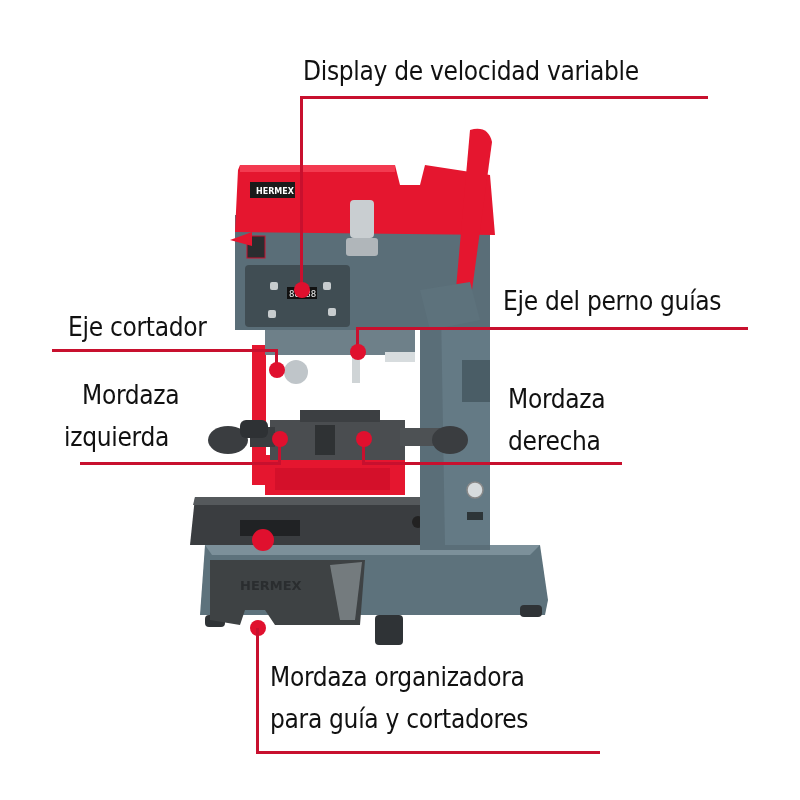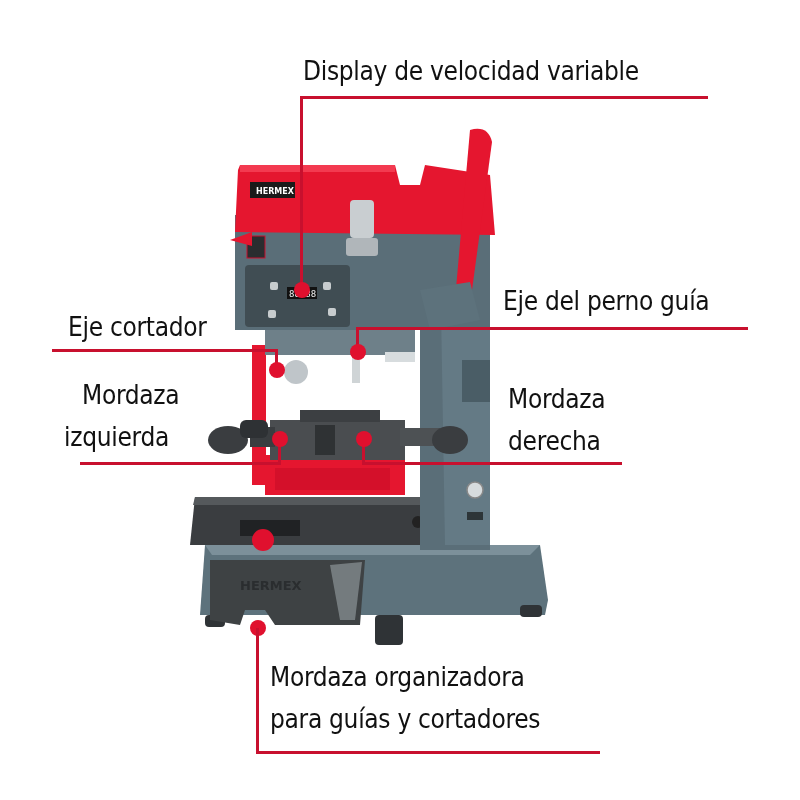--- a/index.html
+++ b/index.html
@@ -82,21 +82,21 @@
 
   <rect x="400" y="428" width="40" height="18" fill="#4d5154"></rect>
   <ellipse cx="450" cy="440" rx="18" ry="14" fill="#3a3d40"></ellipse>
 </svg>
 
 <div class="label" style="left:303px;top:54px;">Display de velocidad variable</div>
 <div class="line" style="left:300px;top:96px;width:408px;height:3px;"></div>
 <div class="line" style="left:300px;top:96px;width:3px;height:190px;"></div>
 <div class="dot" style="left:294px;top:282px;"></div>
 
-<div class="label" style="left:503px;top:284px;">Eje del perno guía</div>
+<div class="label" style="left:503px;top:284px;">Eje del perno guías</div>
 <div class="line" style="left:356px;top:327px;width:392px;height:3px;"></div>
 <div class="line" style="left:356px;top:327px;width:3px;height:24px;"></div>
 <div class="dot" style="left:350px;top:344px;"></div>
 
 <div class="label" style="left:68px;top:310px;text-align:right;">Eje cortador</div>
 <div class="line" style="left:52px;top:349px;width:226px;height:3px;"></div>
 <div class="line" style="left:275px;top:349px;width:3px;height:20px;"></div>
 <div class="dot" style="left:269px;top:362px;"></div>
 
 <div class="label" style="left:82px;top:378px;">Mordaza</div>
@@ -108,13 +108,13 @@
 <div class="label" style="left:508px;top:382px;">Mordaza</div>
 <div class="label" style="left:508px;top:424px;">derecha</div>
 <div class="line" style="left:362px;top:462px;width:260px;height:3px;"></div>
 <div class="line" style="left:362px;top:440px;width:3px;height:25px;"></div>
 <div class="dot" style="left:356px;top:431px;"></div>
 
 <div class="dot" style="left:250px;top:620px;"></div>
 <div class="line" style="left:256px;top:628px;width:3px;height:125px;"></div>
 <div class="line" style="left:256px;top:751px;width:344px;height:3px;"></div>
 <div class="label" style="left:270px;top:660px;">Mordaza organizadora</div>
-<div class="label" style="left:270px;top:702px;">para guías y cortadores</div>
+<div class="label" style="left:270px;top:702px;">para guía y cortadores</div>
 
 </body></html>

